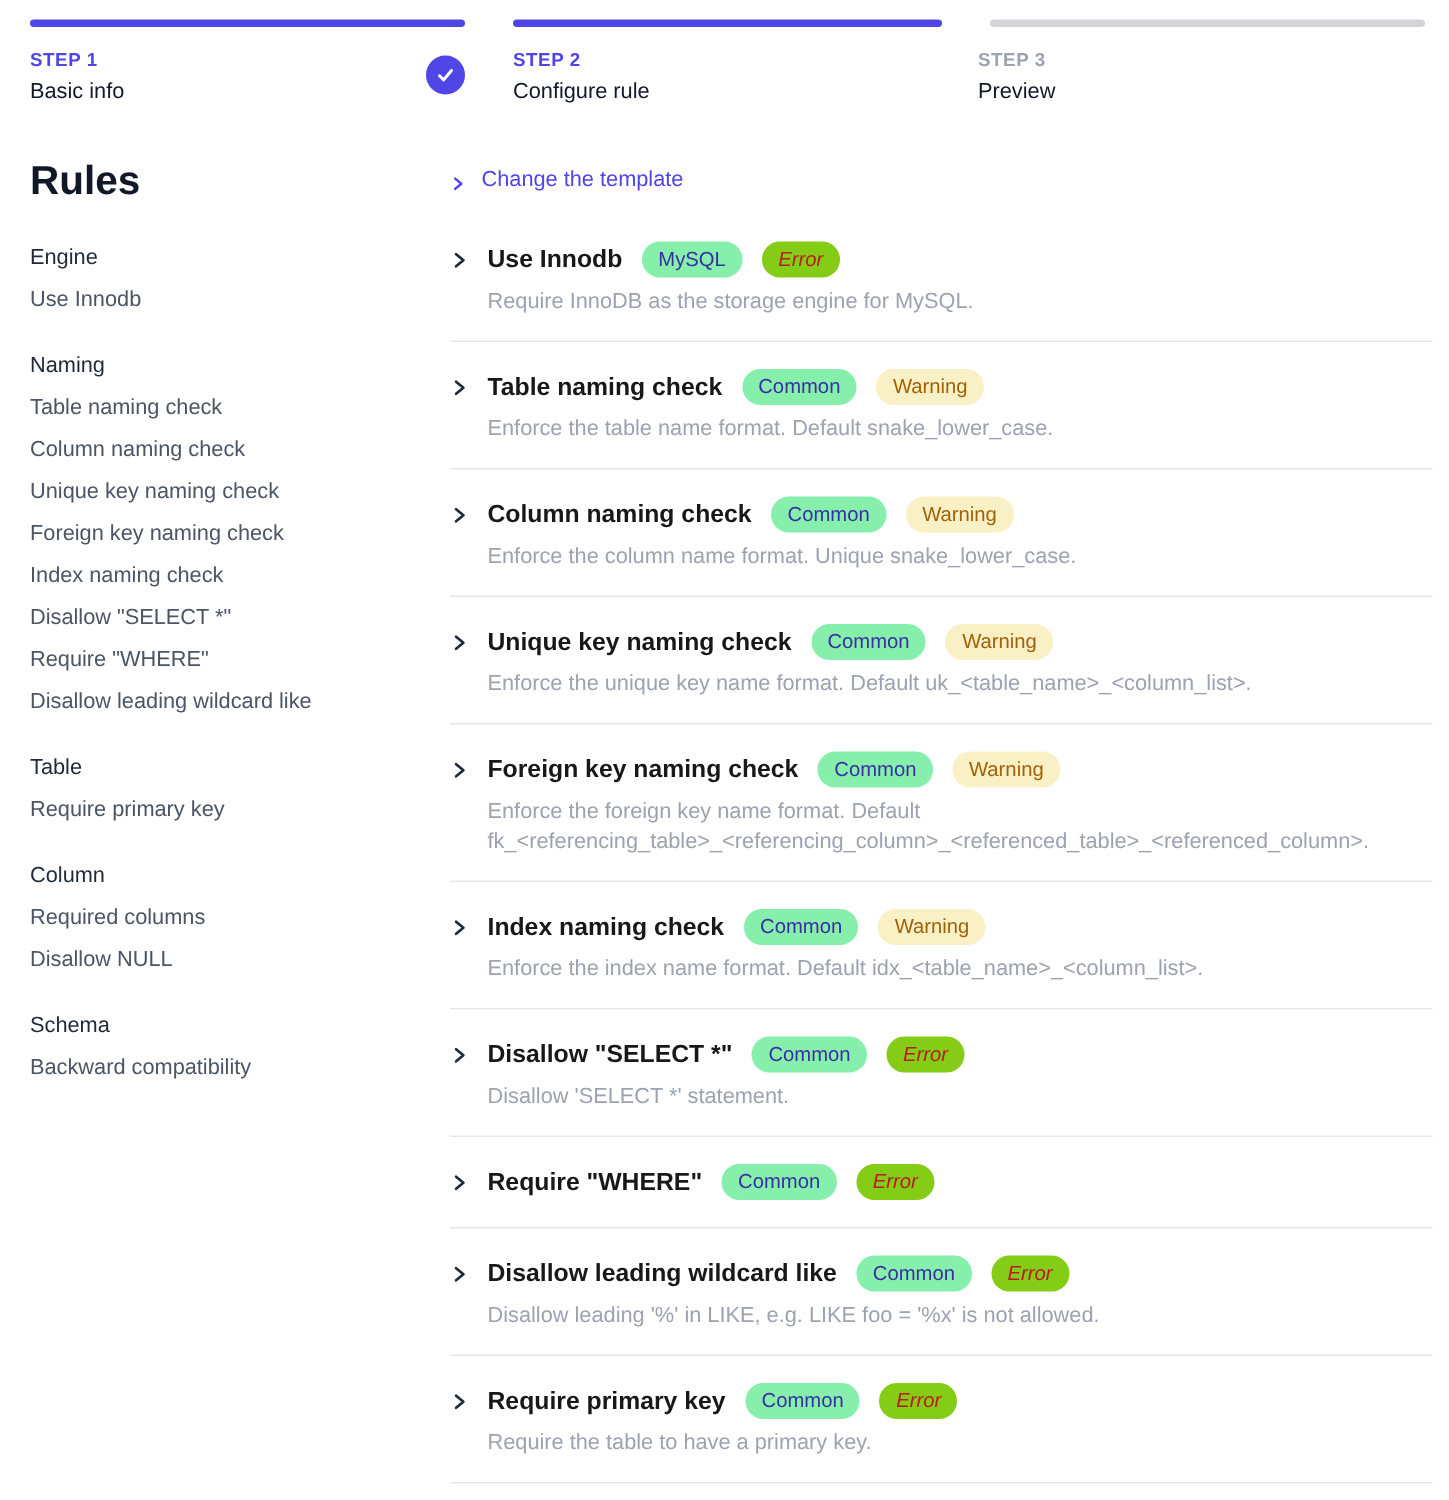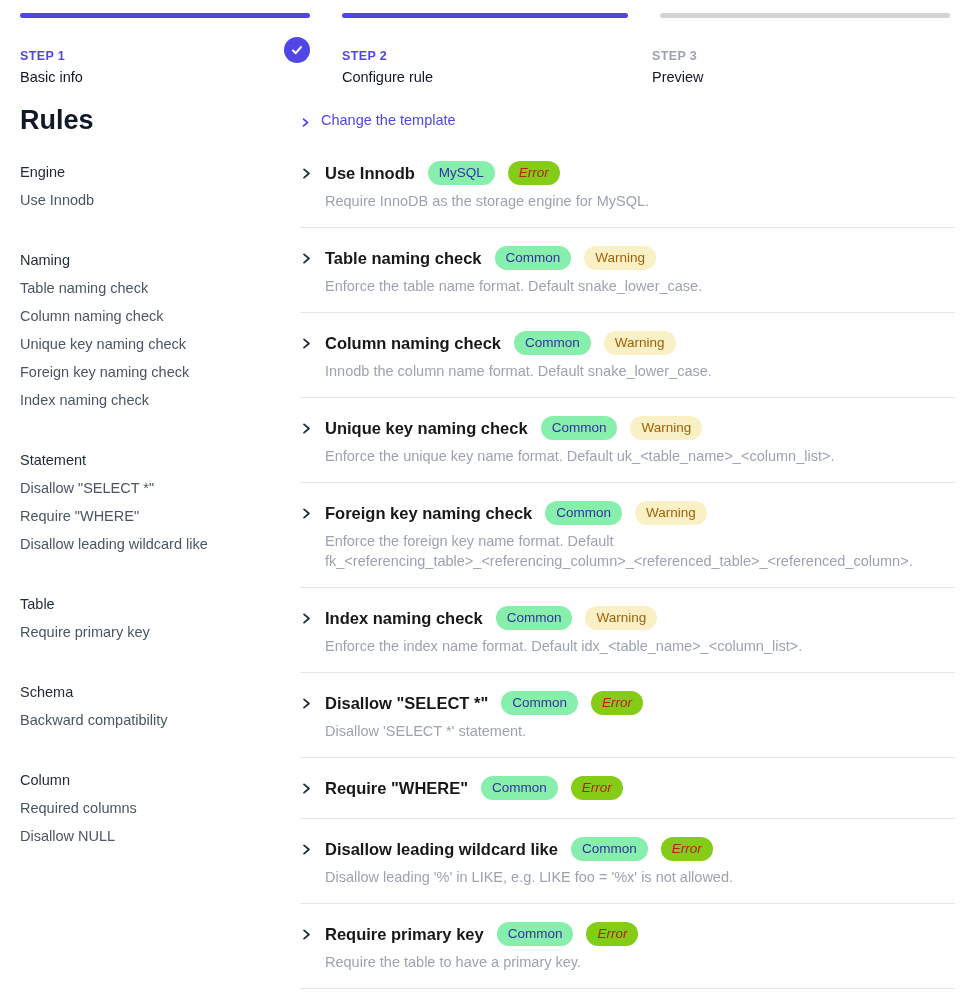--- a/index.html
+++ b/index.html
@@ -19,39 +19,39 @@
   .bar-1 { left: 20px;  width: 290px; }
   .bar-2 { left: 342px; width: 286px; }
   .bar-3 { left: 660px; width: 290px; }
 
   .step-block { position: absolute; top: 33px; }
   .step-1 { left: 20px; }
   .step-2 { left: 342px; }
   .step-3 { left: 652px; }
   .step-label {
     font-size: 12.5px; font-weight: 700; letter-spacing: 0.03em;
-    color: #4f46e5; line-height: 14px; margin-top: 16px;
+    color: #4f46e5; line-height: 14px;
   }
   .step-block[data-state="upcoming"] .step-label { color: #9ca3af; }
   .step-name {
     font-size: 14.5px; color: #111827; line-height: 20px; margin-top: 4px;
   }
   .check-circle {
     position: absolute; left: 284px; top: 37px;
     width: 26px; height: 26px; border-radius: 50%;
     background: #4f46e5; display: flex; align-items: center; justify-content: center;
   }
 
   
   .sidebar { position: absolute; left: 20px; top: 100px; width: 260px; }
   .sidebar-title {
     font-size: 27px; font-weight: 700; color: #111827; line-height: 40px;
   }
   .side-header {
-    margin-top: 32px; line-height: 28px;
+    margin-top: 16px; line-height: 28px;
     font-size: 14.5px; font-weight: 500; color: #1f2937;
   }
   .sidebar-title + .side-section .side-header { margin-top: 18px; }
   .side-item {
     line-height: 28px; font-size: 14.5px; color: #4b5563; cursor: pointer;
   }
 
   
   .main { position: absolute; left: 300px; top: 100px; width: 655px; }
   .template-link {
@@ -117,40 +117,39 @@
   <div class="side-section">
     <div class="side-header">Naming</div>
     <div class="side-item">Table naming check</div>
     <div class="side-item">Column naming check</div>
     <div class="side-item">Unique key naming check</div>
     <div class="side-item">Foreign key naming check</div>
     <div class="side-item">Index naming check</div>
   </div>
 
   <div class="side-section">
-    <div class="side-header">Statement</div>
     <div class="side-item">Disallow "SELECT *"</div>
     <div class="side-item">Require "WHERE"</div>
     <div class="side-item">Disallow leading wildcard like</div>
   </div>
 
   <div class="side-section">
     <div class="side-header">Table</div>
     <div class="side-item">Require primary key</div>
   </div>
 
   <div class="side-section">
-    <div class="side-header">Schema</div>
-    <div class="side-item">Backward compatibility</div>
-  </div>
-
-  <div class="side-section">
     <div class="side-header">Column</div>
     <div class="side-item">Required columns</div>
     <div class="side-item">Disallow NULL</div>
+  </div>
+
+  <div class="side-section">
+    <div class="side-header">Schema</div>
+    <div class="side-item">Backward compatibility</div>
   </div>
 </div>
 
 <div class="main">
 
   <div class="template-link">
     <span>
       <svg width="11" height="11" viewBox="0 0 16 16">
           <path d="M5 3 L11 8 L5 13" fill="none" stroke="#4f46e5" stroke-width="2.4" stroke-linecap="round" stroke-linejoin="round"></path>
         </svg>
@@ -190,21 +189,21 @@
     <div class="rule-head">
       <span class="rule-chevron">
           <svg width="13" height="13" viewBox="0 0 16 16">
             <path d="M5 3 L11 8 L5 13" fill="none" stroke="currentColor" stroke-width="2.2" stroke-linecap="round" stroke-linejoin="round"></path>
           </svg>
         </span>
       <span class="rule-title">Column naming check</span>
       <span class="badge badge-cat">Common</span>
       <span class="badge" data-level="Warning">Warning</span>
     </div>
-    <div class="rule-desc">Innodb the column name format. Default snake_lower_case.</div>
+    <div class="rule-desc">Enforce the column name format. Unique snake_lower_case.</div>
   </div>
 
   <div class="rule-row">
     <div class="rule-head">
       <span class="rule-chevron">
           <svg width="13" height="13" viewBox="0 0 16 16">
             <path d="M5 3 L11 8 L5 13" fill="none" stroke="currentColor" stroke-width="2.2" stroke-linecap="round" stroke-linejoin="round"></path>
           </svg>
         </span>
       <span class="rule-title">Unique key naming check</span>

